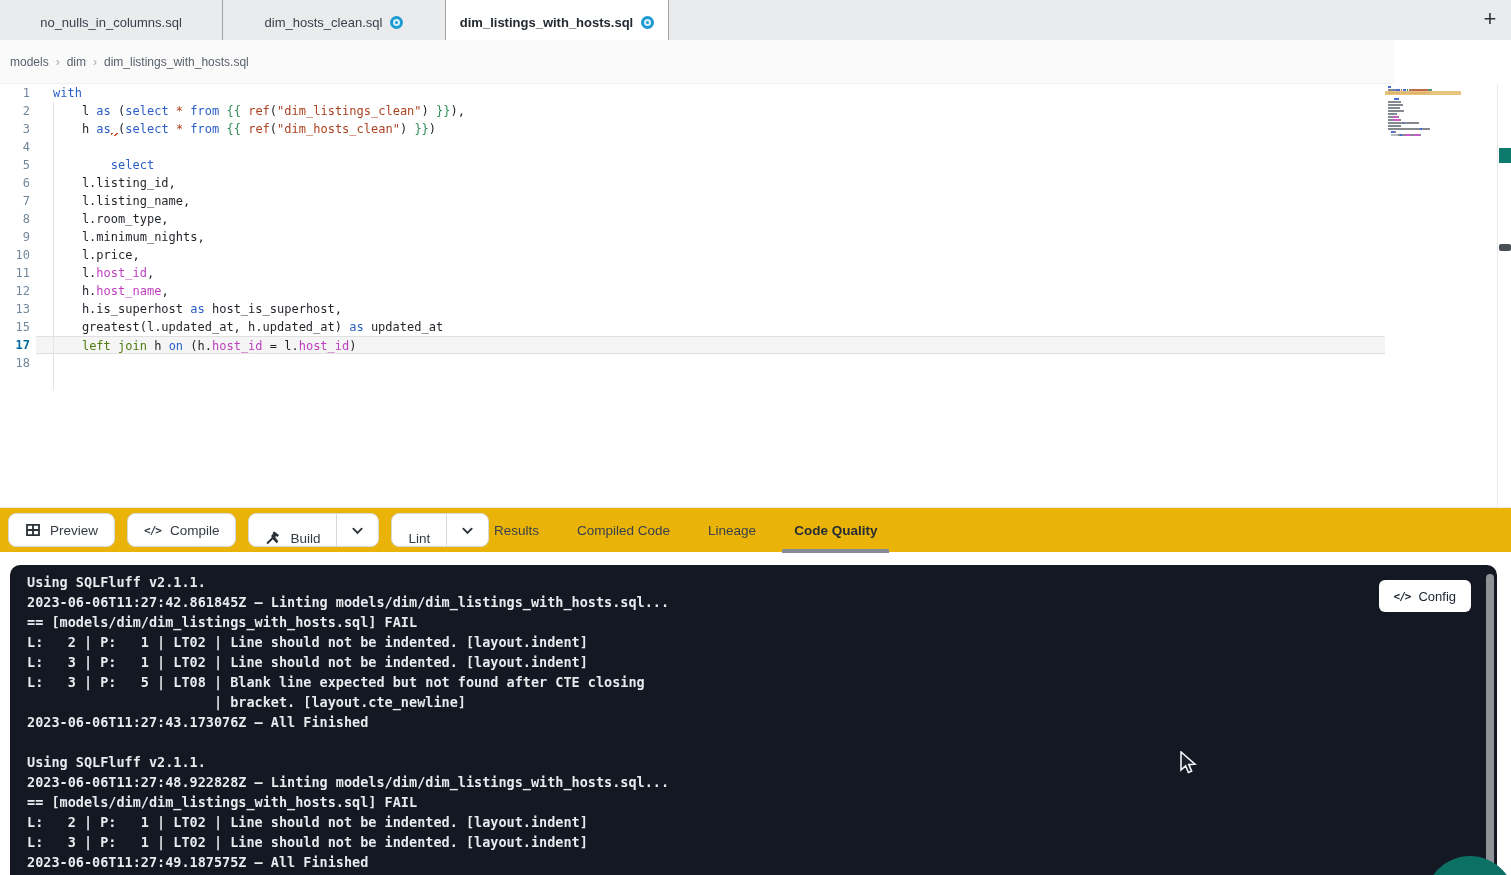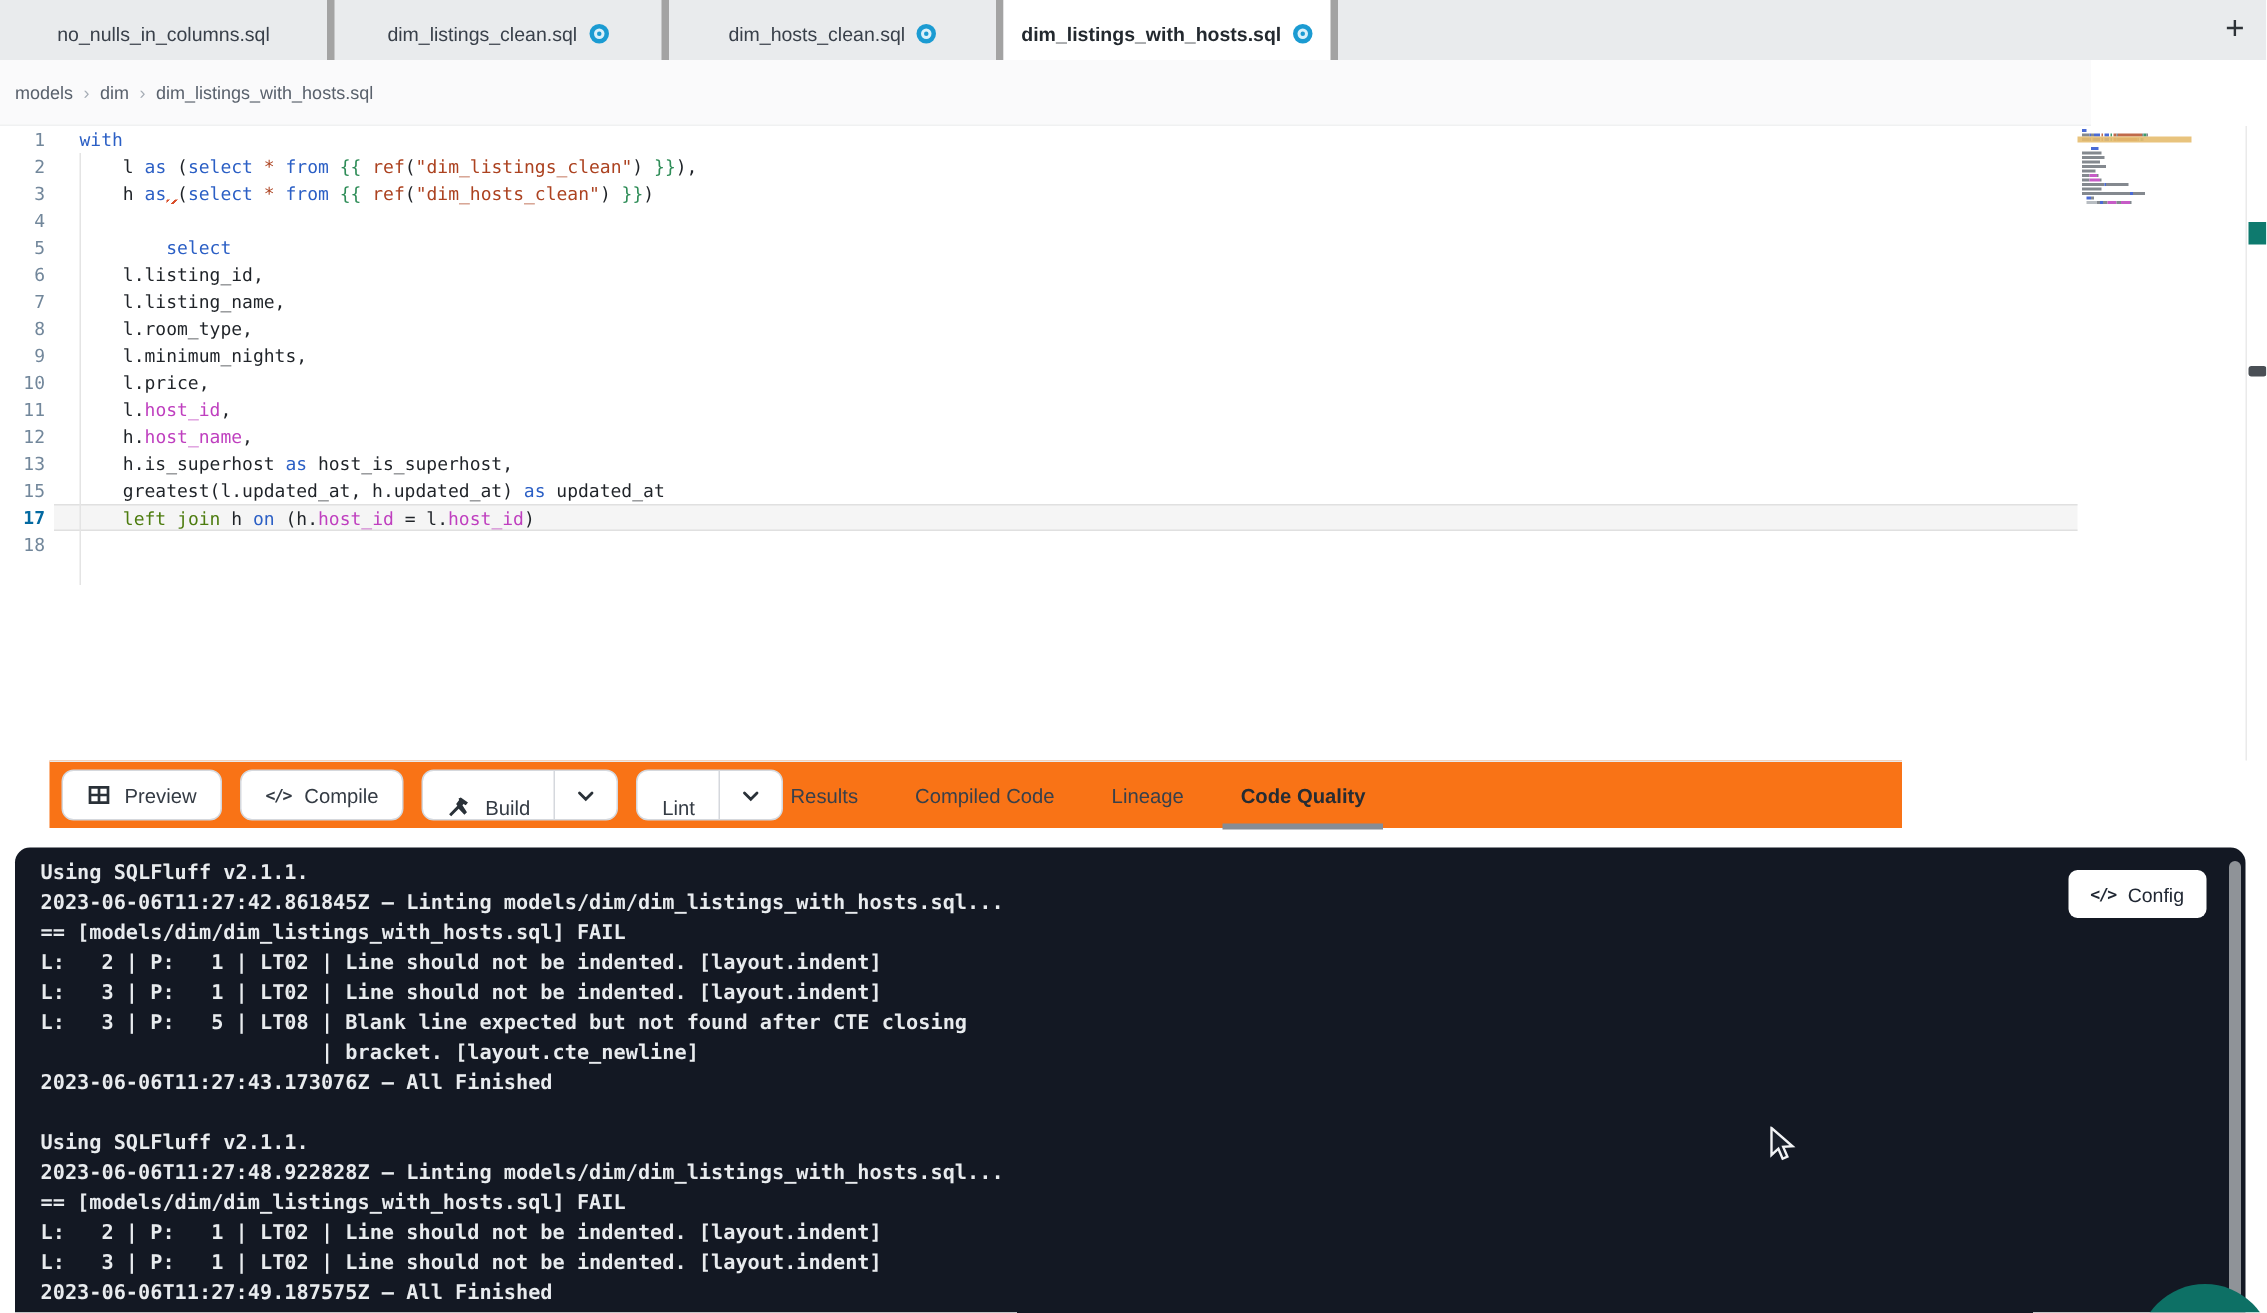--- a/index.html
+++ b/index.html
@@ -3,21 +3,21 @@
 <meta charset="utf-8">
 <style>
   * { margin:0; padding:0; box-sizing:border-box; }
   html,body { background:#fff; }
   body { font-family:"Liberation Sans", sans-serif; }
   #app { position:relative; width:1511px; height:875px; background:#fff; overflow:hidden; }
 
   
   .tabbar { position:absolute; left:0; top:0; width:1511px; height:40px; background:#E9EBED; display:flex; }
   .ftab { width:223px; height:44px; display:flex; align-items:center; justify-content:center; gap:8px;
-          border-right:5px solid #a3a3a3; font-size:13px; color:#39404A; font-weight:500; cursor:pointer; }
+          border-right:1px solid #a3a3a3; font-size:13px; color:#39404A; font-weight:500; cursor:pointer; }
   .ftab.active { background:#FFFFFF; font-weight:700; color:#23292F; }
   .dot { width:13px; height:13px; border-radius:50%; background:#1B9BD2; display:flex; align-items:center; justify-content:center; }
   .dot .dot-in { width:7px; height:7px; border-radius:50%; background:#D9F0FA; display:flex; align-items:center; justify-content:center; }
   .dot .dot-core { width:3px; height:3px; border-radius:50%; background:#1B9BD2; }
   .newtab { position:absolute; right:6px; top:4px; width:30px; height:30px; display:flex; align-items:center; justify-content:center;
             font-size:22px; font-weight:300; color:#2E3338; cursor:pointer; }
 
   
   .crumbbar { position:absolute; left:0; top:40px; width:1394px; height:44px; background:#FAFAFB; border-bottom:1px solid #F0F1F2; }
   .crumbs { position:absolute; left:10px; top:0; height:44px; display:flex; align-items:center; gap:7px; font-size:12px; color:#59616C; }
@@ -50,21 +50,21 @@
   .mm-hl { position:absolute; left:-3px; width:76px; height:4px; top:-1px; background:#E5BD6F; opacity:.9; }
   .mm-kw{background:#4A6BD6;} .mm-def{background:#84898F;} .mm-str{background:#C06A4A;}
   .mm-jinja{background:#3C9B6B;} .mm-var{background:#C75BC7;} .mm-gray{background:#B8BDC2;}
 
   
   .etrack { position:absolute; left:1497px; top:0; width:14px; height:423px; border-left:1px solid #EAEAEA; }
   .etrack .teal-mark { position:absolute; left:1px; top:64px; width:12px; height:15px; background:#0E7A6E; }
   .etrack .thumb-mark { position:absolute; left:1px; top:160px; width:12px; height:7px; background:#4A4F55; border-radius:2px; }
 
   
-  .toolbar { position:absolute; left:0; top:507px; width:1235px; height:45px; background:#f97316; border-top:1px solid #E8EAEC;margin-left:33px; }
+  .toolbar { position:absolute; left:0; top:507px; width:1511px; height:45px; background:#eab308; border-top:1px solid #E8EAEC; }
   .actions { position:absolute; left:8px; top:5px; display:flex; gap:12px; }
   .abtn { height:34px; display:flex; align-items:center; gap:9px; padding:0 16px; background:#FFFFFF;
           border:1px solid #D5D8DD; border-radius:8px; font-size:13.5px; font-weight:500; color:#343B44; cursor:pointer; }
   .split { display:flex; height:34px; border:1px solid #D5D8DD; border-radius:8px; background:#fff; overflow:hidden; }
   .split .main { display:flex; align-items:flex-end; gap:9px; padding:0 16px; font-size:13.5px; font-weight:500; color:#343B44; cursor:pointer; }
   .split .caret { display:flex; align-items:center; justify-content:center; width:42px; border-left:1px solid #D5D8DD; cursor:pointer; }
   .ptabs { position:absolute; left:490px; top:0; height:45px; display:flex; gap:30px; }
   .ptab { height:45px; display:flex; align-items:center; padding:0 4px; font-size:13.5px; color:#39404A; position:relative; cursor:pointer; }
   .ptab.active { font-weight:700; color:#262C33;text-align:center; }
   .ptab.active::after { content:""; position:absolute; left:-8px; right:-8px; bottom:0; height:4px; background:#868C94; }
@@ -84,28 +84,20 @@
   .icon { display:inline-flex; align-items:center; justify-content:center; }
 </style>
 </head>
 <body>
 
 <div id="app">
 
   <div class="tabbar">
     <div class="ftab">
       <span>no_nulls_in_columns.sql</span>
-    </div>
-    <div class="ftab">
-      <span>dim_listings_clean.sql</span>
-      <span class="dot">
-          <span class="dot-in">
-            <span class="dot-core"></span>
-          </span>
-        </span>
     </div>
     <div class="ftab">
       <span>dim_hosts_clean.sql</span>
       <span class="dot">
           <span class="dot-in">
             <span class="dot-core"></span>
           </span>
         </span>
     </div>
     <div class="ftab active">

